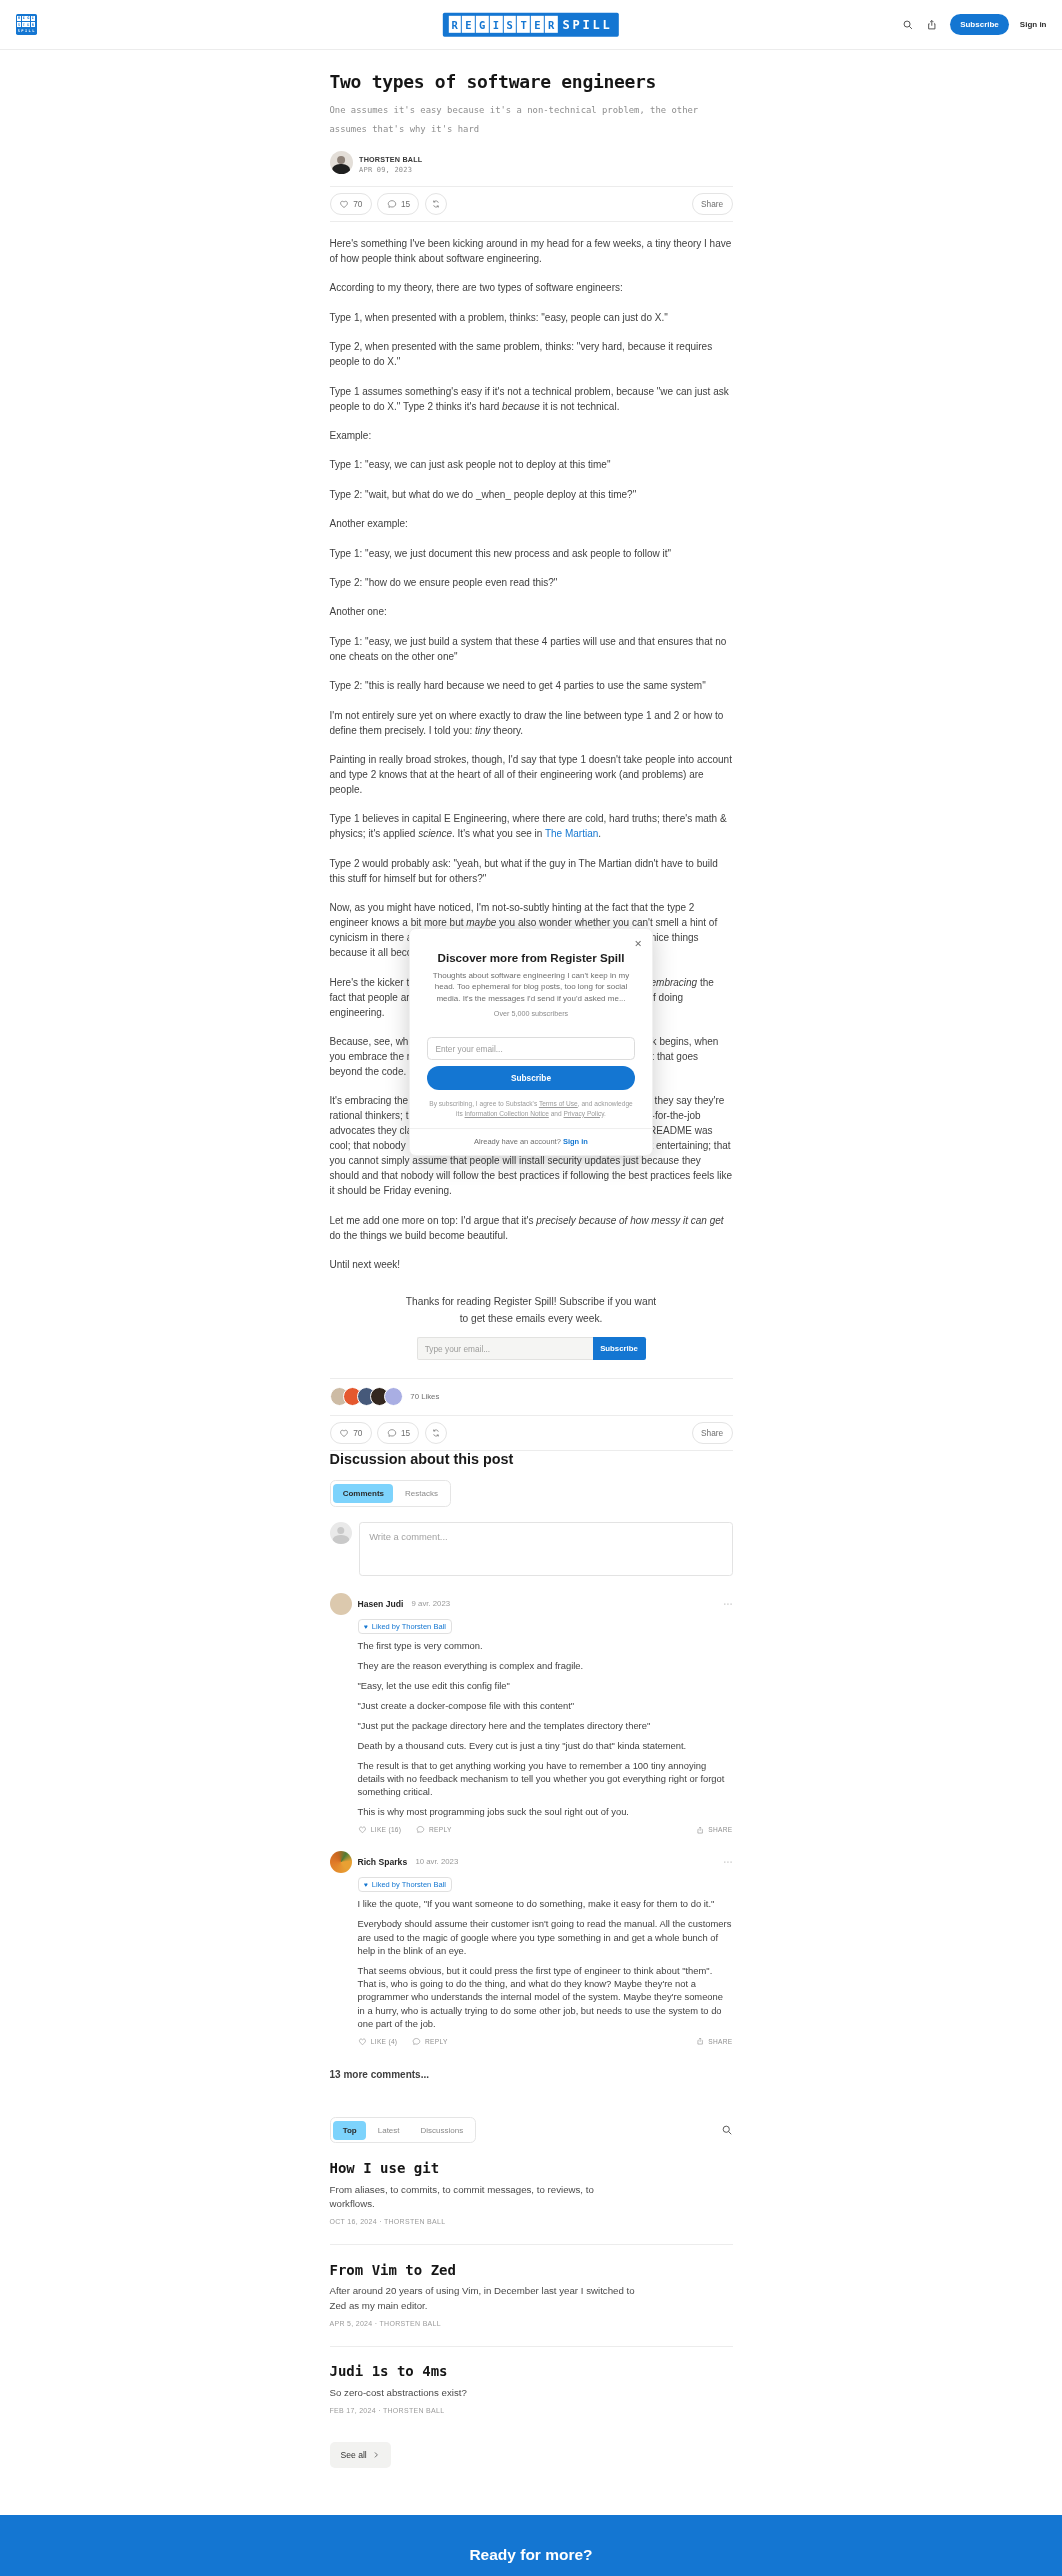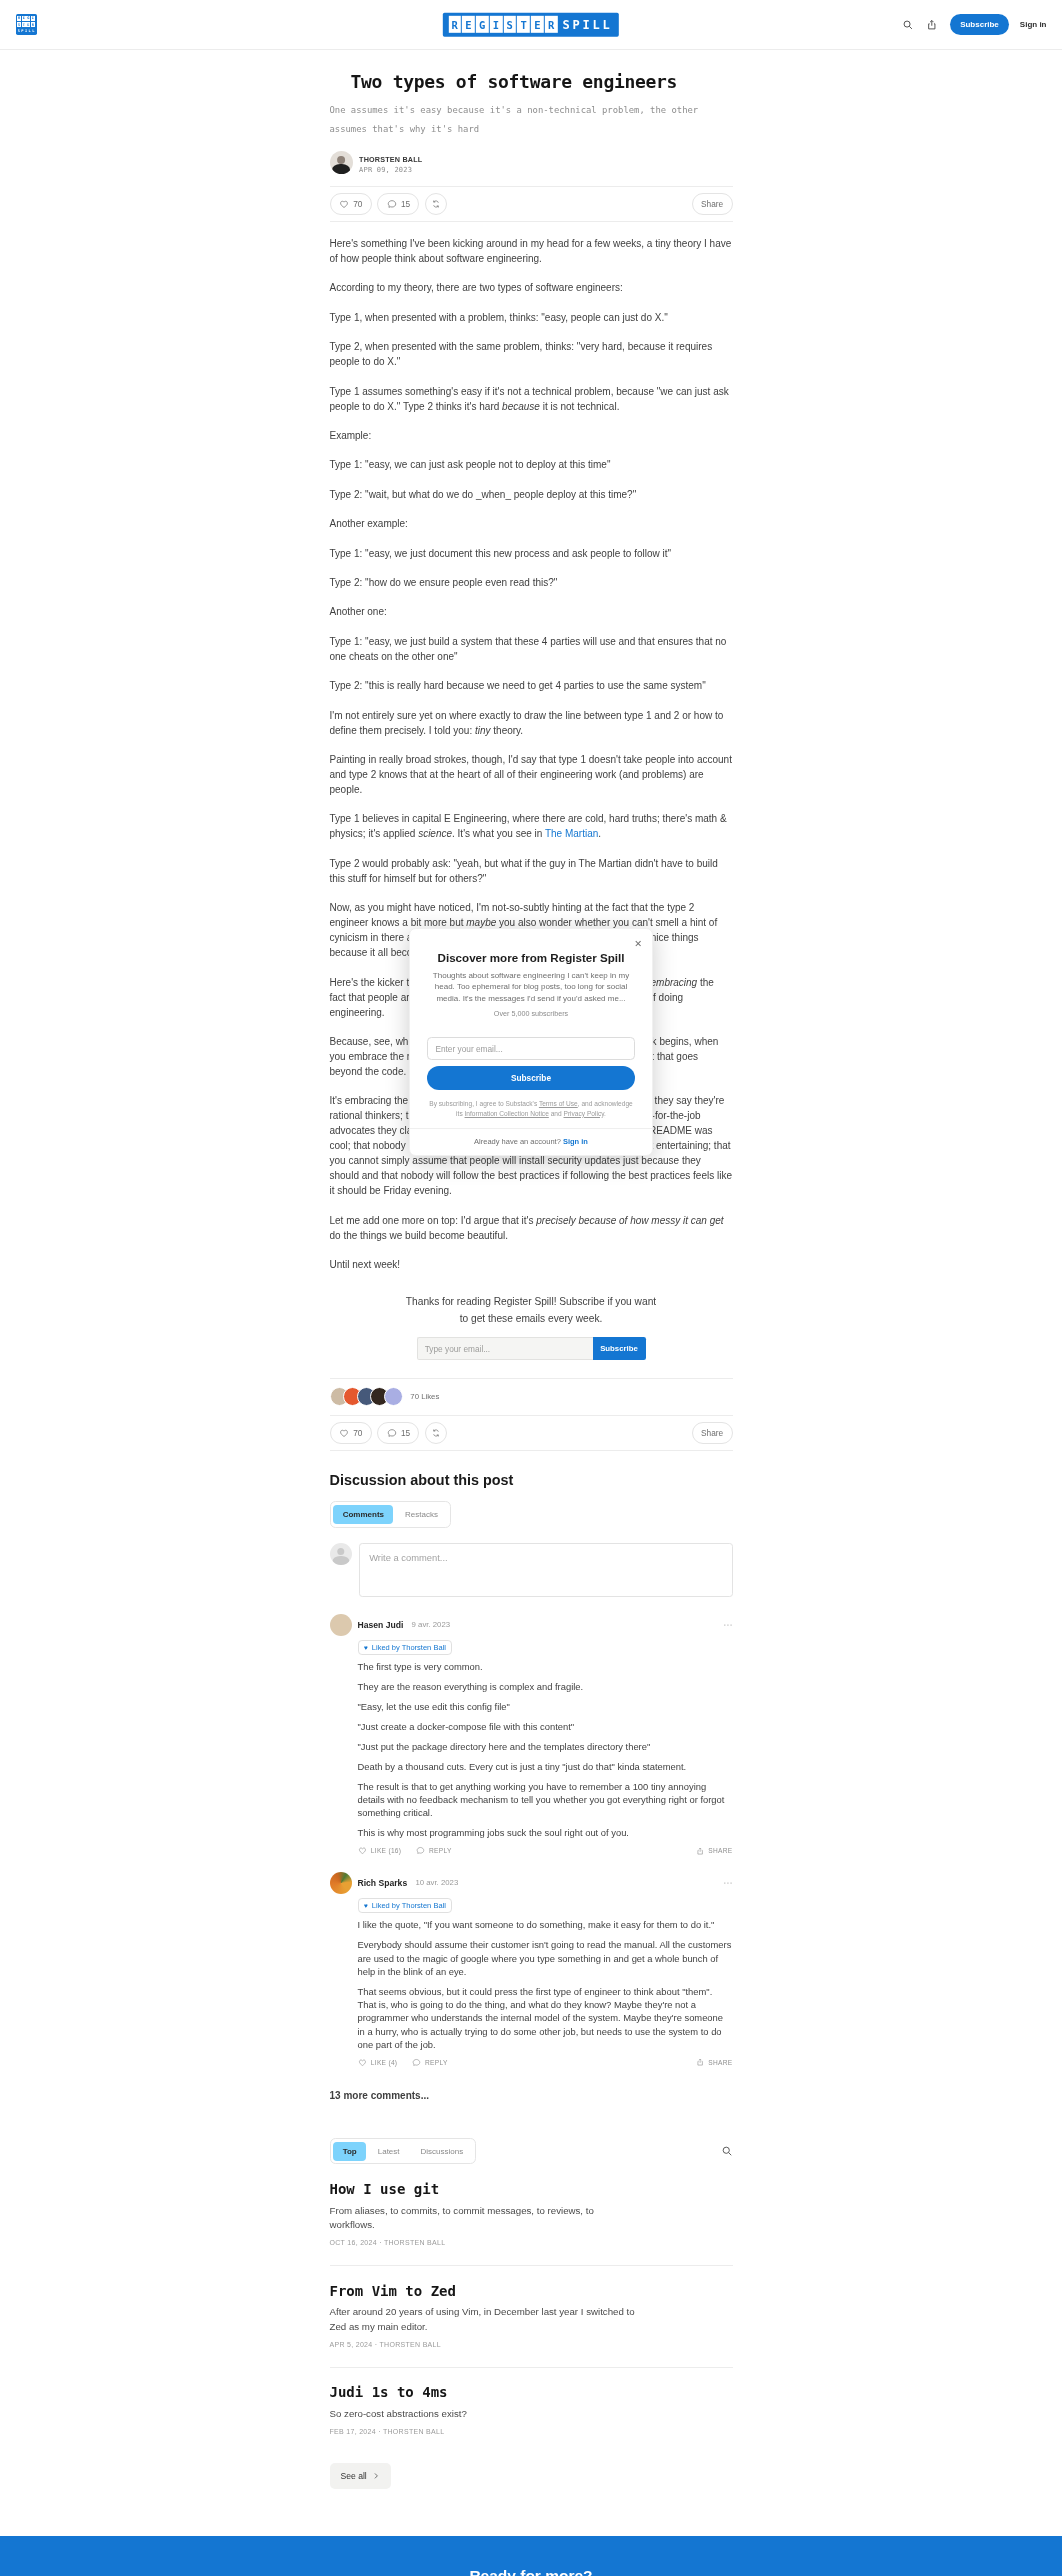--- a/index.html
+++ b/index.html
@@ -21,21 +21,21 @@
   .centerlogo .cells { display:flex; gap:1.1px; }
   .centerlogo .cells span { width:12.7px; height:16.6px; background:#fff; color:#1476d2; font-family:"DejaVu Sans Mono",monospace; font-weight:bold; font-size:10.5px; display:flex; align-items:center; justify-content:center; }
   .centerlogo .spill { color:#fff; font-family:"DejaVu Sans Mono",monospace; font-weight:bold; font-size:12px; letter-spacing:2.8px; padding-right:1.1px; }
   .top-right { margin-left:auto; display:flex; align-items:center; gap:11px; }
   .iconbtn { background:none; border:none; cursor:pointer; padding:1.1px; }
   .btn-subscribe-top { background:#1476d2; color:#fff; border:none; border-radius:10.5px; height:21px; padding:0 10px; font-size:8px; font-weight:bold; cursor:pointer; font-family:"Liberation Sans",sans-serif; }
   .signin { font-size:8px; color:#2f2f2f; font-weight:600; cursor:pointer; }
 
   
   .article-head { padding-top:21px; }
-  .post-title { font-size:18px; font-weight:bold; color:#161616; letter-spacing:-0.3px;margin-left:21px; }
+  .post-title { font-size:18px; font-weight:bold; color:#161616; letter-spacing:-0.3px; }
   .post-subtitle { margin-top:8.9px; font-size:8.9px; line-height:19.4px; color:#8e8e8e; }
   .authorrow { margin-top:11px; display:flex; align-items:flex-end; gap:6.6px; }
   .avatar { border-radius:50%; overflow:hidden; position:relative; flex-shrink:0; }
   .avatar.person { background:#e3ded8; }
   .avatar.person::before { content:""; position:absolute; left:50%; top:22%; width:34%; height:34%; transform:translateX(-50%); background:#8d8178; border-radius:50%; }
   .avatar.person::after { content:""; position:absolute; left:50%; top:58%; width:78%; height:55%; transform:translateX(-50%); background:#1f1f1f; border-radius:45% 45% 0 0; }
   .author-name { font-size:7.2px; font-weight:bold; color:#363636; letter-spacing:0.2px; }
   .author-date { margin-top:2.2px; font-size:7px; color:#8e8e8e; letter-spacing:0.2px; font-family:"DejaVu Sans Mono",monospace; }
   .rule { border-top:0.6px solid #ececec; }
   .actionrow { display:flex; align-items:center; gap:5.5px; padding:6px 0; }
@@ -56,21 +56,21 @@
   .inlineform input::placeholder { color:#9d9d9b; }
   .inlineform button { width:53px; height:23px; background:#1476d2; color:#fff; border:none; border-radius:0 2.2px 2.2px 0; font-size:7.8px; font-weight:bold; cursor:pointer; font-family:"Liberation Sans",sans-serif; }
 
   .likesrow { display:flex; align-items:center; padding:8.3px 0; }
   .likesrow .stack { display:flex; }
   .likesrow .stack span { width:19px; height:19px; border-radius:50%; border:1.1px solid #fff; margin-left:-5.5px; }
   .likesrow .stack span:first-child { margin-left:0; }
   .likesrow .lbl { margin-left:7.8px; font-size:7.8px; color:#6f6f6f; }
 
   
-  .disc-heading { margin-top:21px; font-size:14.4px; font-weight:bold; color:#1a1a1a; }
+  .disc-heading { font-size:14.4px; font-weight:bold; color:#1a1a1a; }
   .tabswrap { margin-top:13.3px; display:inline-flex; border:0.6px solid #e5e5e5; border-radius:5.5px; padding:2.8px; gap:2.2px; }
   .tab { padding:5px 9.4px; border-radius:3.9px; font-size:8px; color:#8a8a8a; cursor:pointer; }
   .tab.active { background:#7dd3fc; color:#2c2c2c; font-weight:700; }
   .composer { margin-top:15.5px; display:flex; gap:7.8px; }
   .composer .avatar { width:22px; height:22px; background:#e9e9e9; }
   .composer .avatar::before { background:#c9c9c9; } .composer .avatar::after { background:#c9c9c9; }
   .composer .box { flex:1; border:0.6px solid #e3e3e3; border-radius:3.3px; height:54px; padding:7.8px 8.9px; font-size:9.4px; color:#a3a3a3; cursor:text; }
 
   .comment { margin-top:16.6px; }
   .c-head { display:flex; align-items:center; gap:6px; }

